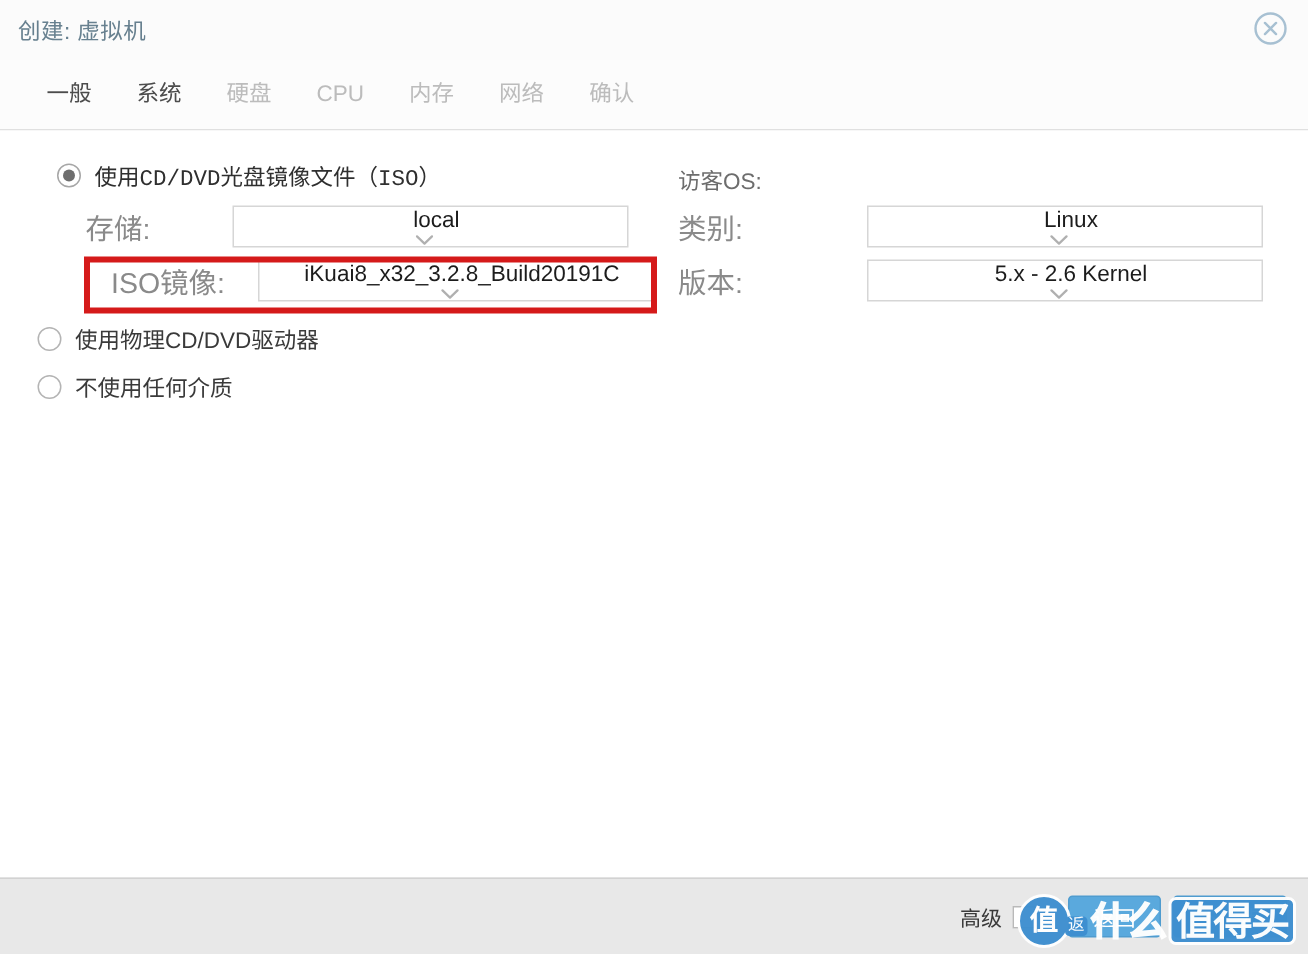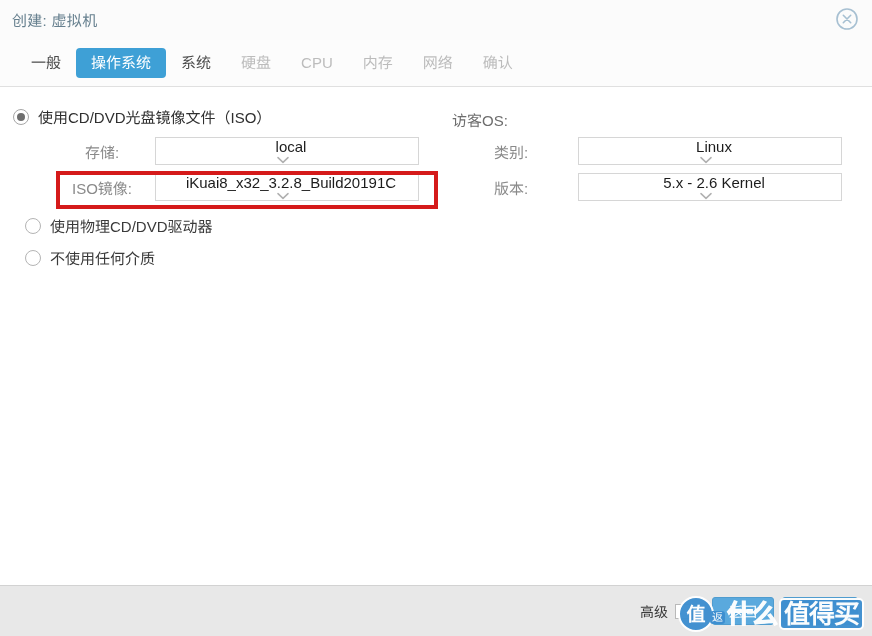--- a/index.html
+++ b/index.html
@@ -96,21 +96,21 @@
     background: #ffffff;
   }
 
   .radio-row {
     position: absolute;
     display: flex;
     align-items: center;
     gap: 9px;
     cursor: pointer;
   }
-  .radio-row.r1 { left: 13px; top: 19px; }
+  .radio-row.r1 { left: 38px; top: 19px; font-family: Liberation Mono, monospace; }
   .radio-row.r2 { left: 25px; top: 128px; }
   .radio-row.r3 { left: 25px; top: 160px; }
 
   .radio {
     width: 16px;
     height: 16px;
     border-radius: 50%;
     border: 1px solid #b4b4b4;
     background: #ffffff;
     box-sizing: border-box;
@@ -134,23 +134,23 @@
   .radio-row.r2 .radio-label,
   .radio-row.r3 .radio-label { color: #3a3a3a; }
 
   
   .field {
     position: absolute;
     display: flex;
     align-items: center;
   }
   .field-label {
-    font-size: 15px;
+    font-size: 19px;
     color: #8a8a8a;
-    text-align: center;
+    text-align: left;
     white-space: nowrap;
     margin-right: 8px;
   }
   .select {
     position: relative;
     height: 28px;
     background: #ffffff;
     border: 1px solid #d6d6d6;
     box-sizing: border-box;
     display: flex;
@@ -173,21 +173,21 @@
     display: flex;
     align-items: center;
     justify-content: center;
   }
 
   
   .field.f-storage { left: 57px; top: 50px; }
   .field.f-storage .field-label { width: 90px; }
   .field.f-storage .select { width: 264px; }
 
-  .field.f-iso { left: 57px; top: 86px; }
+  .field.f-iso { left: 57px; top: 86px; padding-left: 17px; }
   .field.f-iso .field-label { width: 90px; }
   .field.f-iso .select { width: 264px; }
 
   
   .guest-os-title {
     position: absolute;
     left: 452px;
     top: 22px;
     font-size: 15px;
     color: #6d6d6d;
@@ -335,21 +335,20 @@
       <svg width="26" height="26" viewBox="0 0 26 26" aria-hidden="true">
         <circle cx="13" cy="13" r="10" fill="none" stroke="#a7c0d2" stroke-width="1.6"></circle>
         <path d="M9.3 9.3 L16.7 16.7 M16.7 9.3 L9.3 16.7" stroke="#a7c0d2" stroke-width="1.6" stroke-linecap="round"></path>
       </svg>
     </div>
   </div>
 
   <div class="tabbar">
     <div class="tabs">
       <div class="tab normal">一般</div>
-      <div class="tab active">操作系统</div>
       <div class="tab normal">系统</div>
       <div class="tab dim">硬盘</div>
       <div class="tab dim">CPU</div>
       <div class="tab dim">内存</div>
       <div class="tab dim">网络</div>
       <div class="tab dim">确认</div>
     </div>
   </div>
 
   <div class="content">

